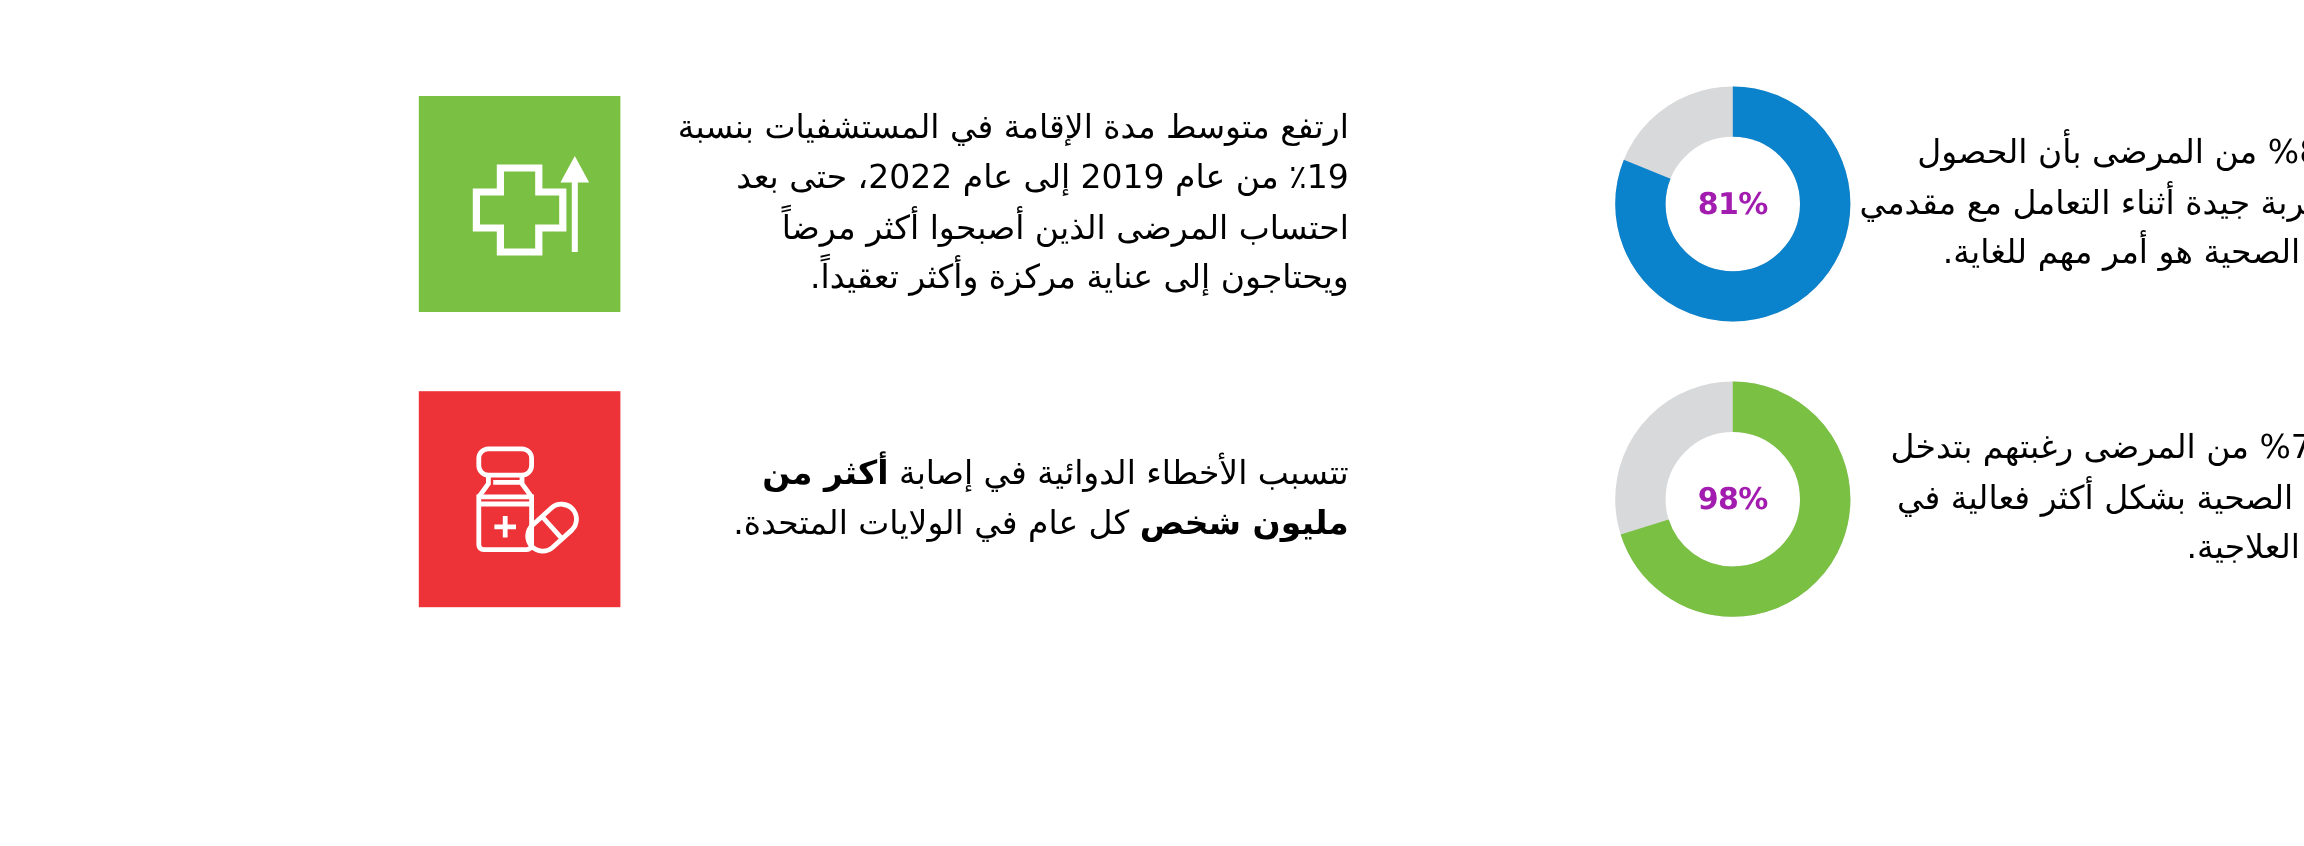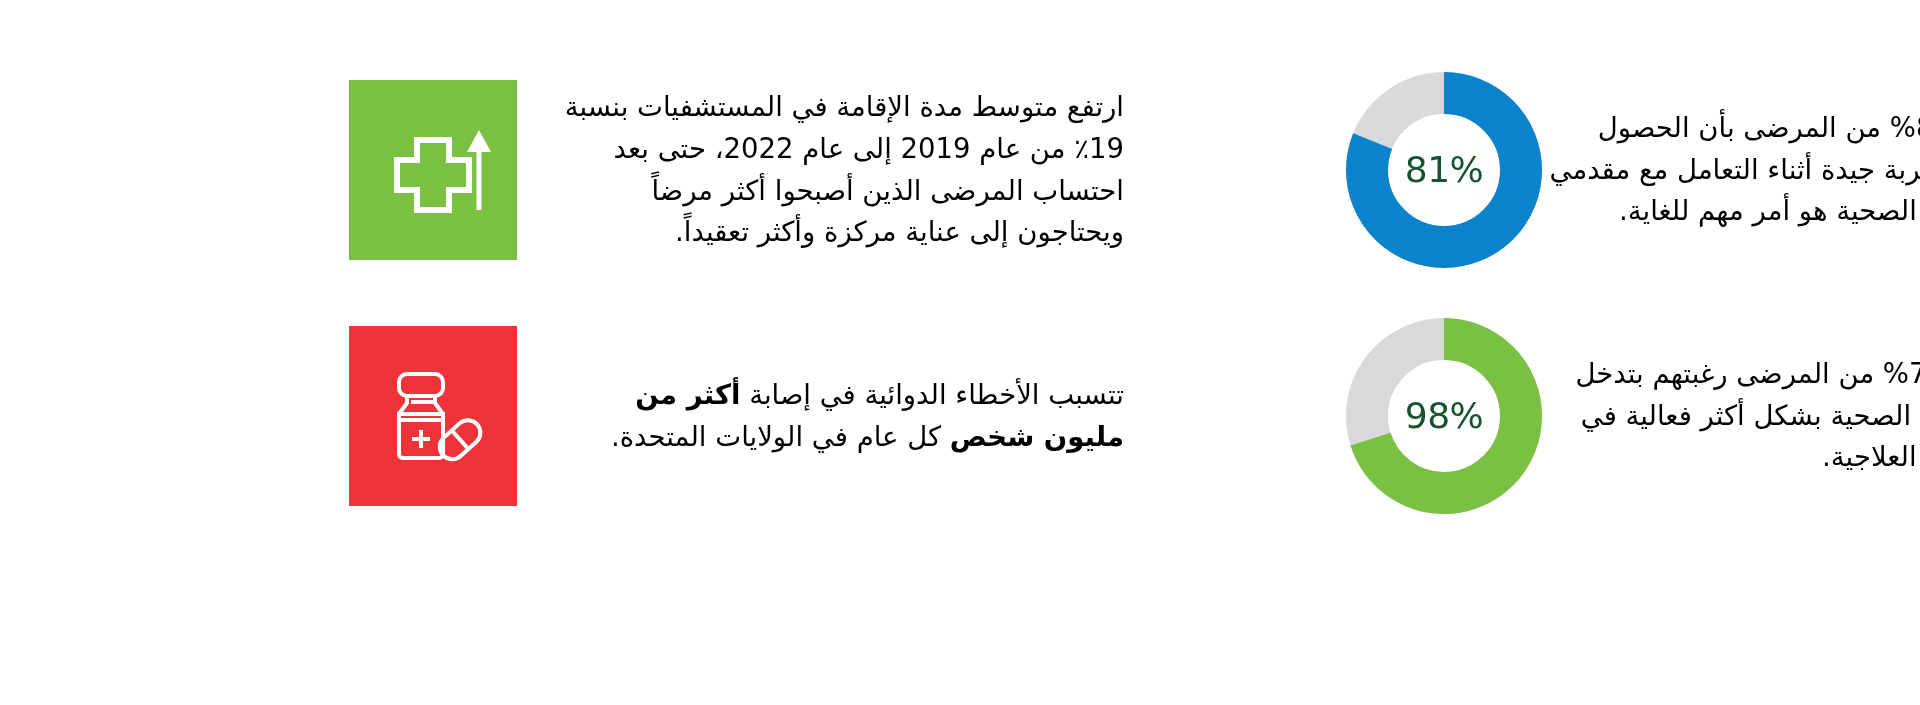--- a/index.html
+++ b/index.html
@@ -84,23 +84,23 @@
   }
   .donut-label {
     position: absolute;
     left: 0;
     top: 0;
     width: 200px;
     height: 200px;
     display: flex;
     align-items: center;
     justify-content: center;
-    font-size: 36px;
-    font-weight: 400;
-    color: #14532d;
+    font-size: 25px;
+    font-weight: 700;
+    color: #a21caf;
     direction: ltr;
     letter-spacing: -0.5px;
   }
 </style>
 </head>
 <body>
 
 <div class="infographic">
 
   <div class="panel left-panel-1">

